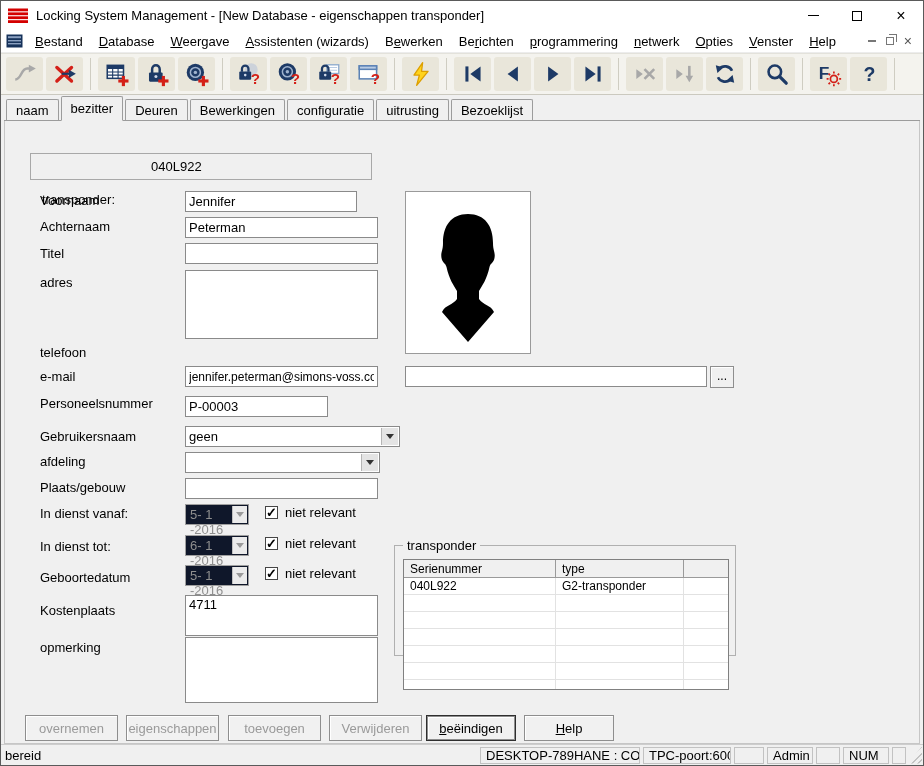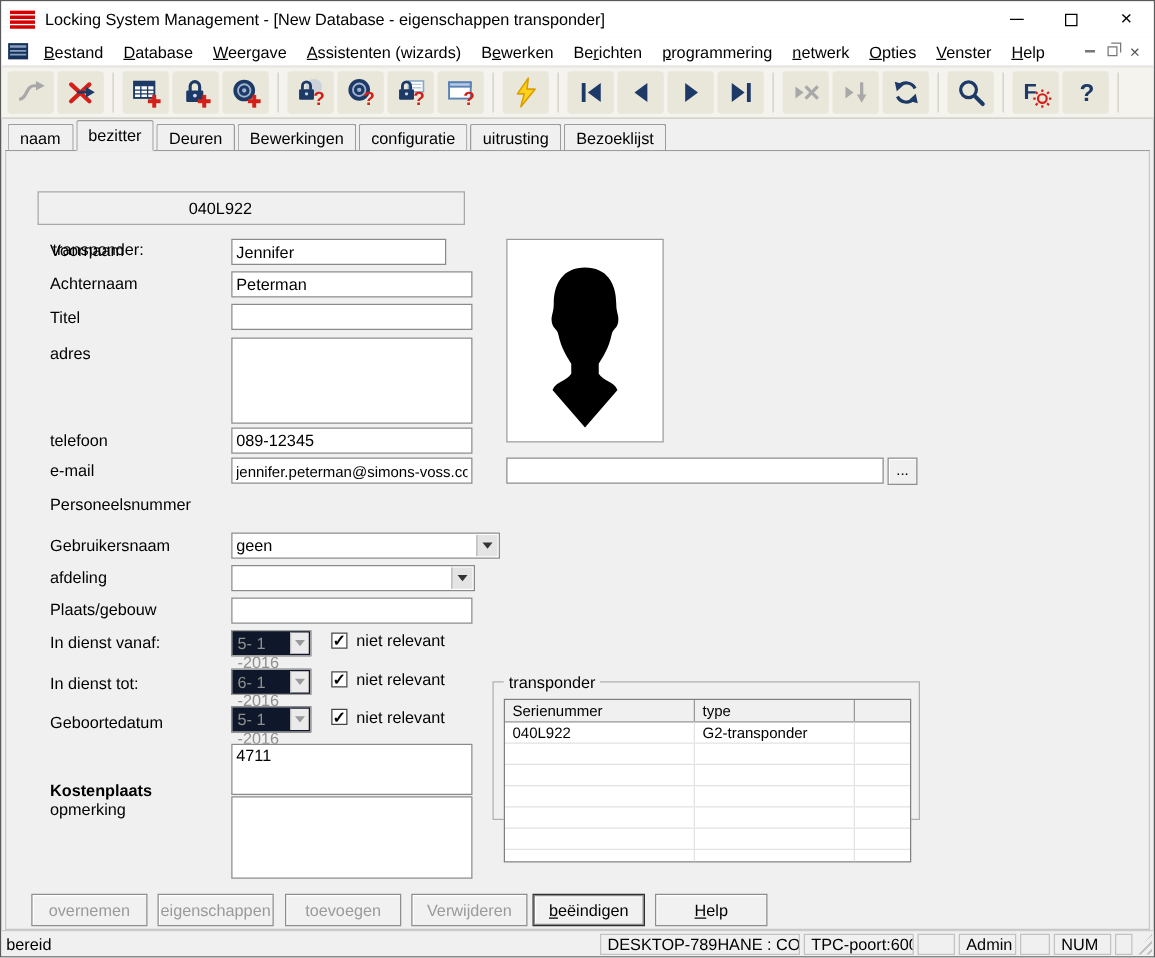--- a/index.html
+++ b/index.html
@@ -298,26 +298,26 @@
     <span class="lbl" style="left:35px;top:98px;">Achternaam</span>
     <input class="inp" style="left: 180px; top: 96px; width: 193px;" value="Peterman">
 
     <span class="lbl" style="left:35px;top:125px;">Titel</span>
     <input class="inp" style="left: 180px; top: 122px; width: 193px;" value="">
 
     <span class="lbl" style="left:35px;top:154px;">adres</span>
     <textarea class="ta" style="left: 180px; top: 149px; width: 193px; height: 69px;"></textarea>
 
     <span class="lbl" style="left:35px;top:224px;">telefoon</span>
-    <input class="inp" style="left: 180px; top: 221px; width: 193px;" value="089-12345">
 
     <span class="lbl" style="left:35px;top:248px;">e-mail</span>
     <input class="inp" style="left: 180px; top: 245px; width: 193px; font-size: 12px;" value="jennifer.peterman@simons-voss.com">
 
     <span class="lbl" style="left:35px;top:275px;">Personeelsnummer</span>
+    <input class="inp" style="left: 180px; top: 275px; width: 143px;" value="P-00003">
 
     <span class="lbl" style="left:35px;top:308px;">Gebruikersnaam</span>
     <div class="combo" style="left:180px;top:305px;width:215px;">
       <span>geen</span>
       <span class="arrow-box">
           <span class="tri-down"></span>
         </span>
     </div>
 
     <span class="lbl" style="left:35px;top:333px;">afdeling</span>
@@ -354,21 +354,21 @@
     <span class="lbl" style="left:35px;top:449px;">Geboortedatum</span>
     <div class="datebox" style="left:180px;top:444px;">
       <span>5- 1 -2016</span>
       <span class="arrow-box">
           <span class="tri-down"></span>
         </span>
     </div>
     <span class="chk checked" style="left:260px;top:446px;"></span>
     <span class="lbl" style="left:280px;top:445px;">niet relevant</span>
 
-    <span class="lbl" style="left:35px;top:504px;font-weight:bold;">Kostenplaats</span>
+    <span class="lbl" style="left:35px;top:482px;">Kostenplaats</span>
     <textarea class="ta" style="left: 180px; top: 474px; width: 193px; height: 41px;">4711</textarea>
 
     <span class="lbl" style="left:35px;top:519px;">opmerking</span>
     <textarea class="ta" style="left: 180px; top: 516px; width: 193px; height: 66px;"></textarea>
 
     <div class="photo">
       <svg width="124" height="161" viewBox="0 0 124 161">
         <path d="M62,22 C45,22 37,34 37,51 C37,59 34.5,60 35.5,66 C36.5,71 39.5,71 40.5,75
                  C43,87 48,94 51,99 L51,107 C47,113 39,113 36,120 L62,150 L88,120
                  C85,113 77,113 73,107 L73,99 C76,94 81,87 83.5,75 C84.5,71 87.5,71 88.5,66

